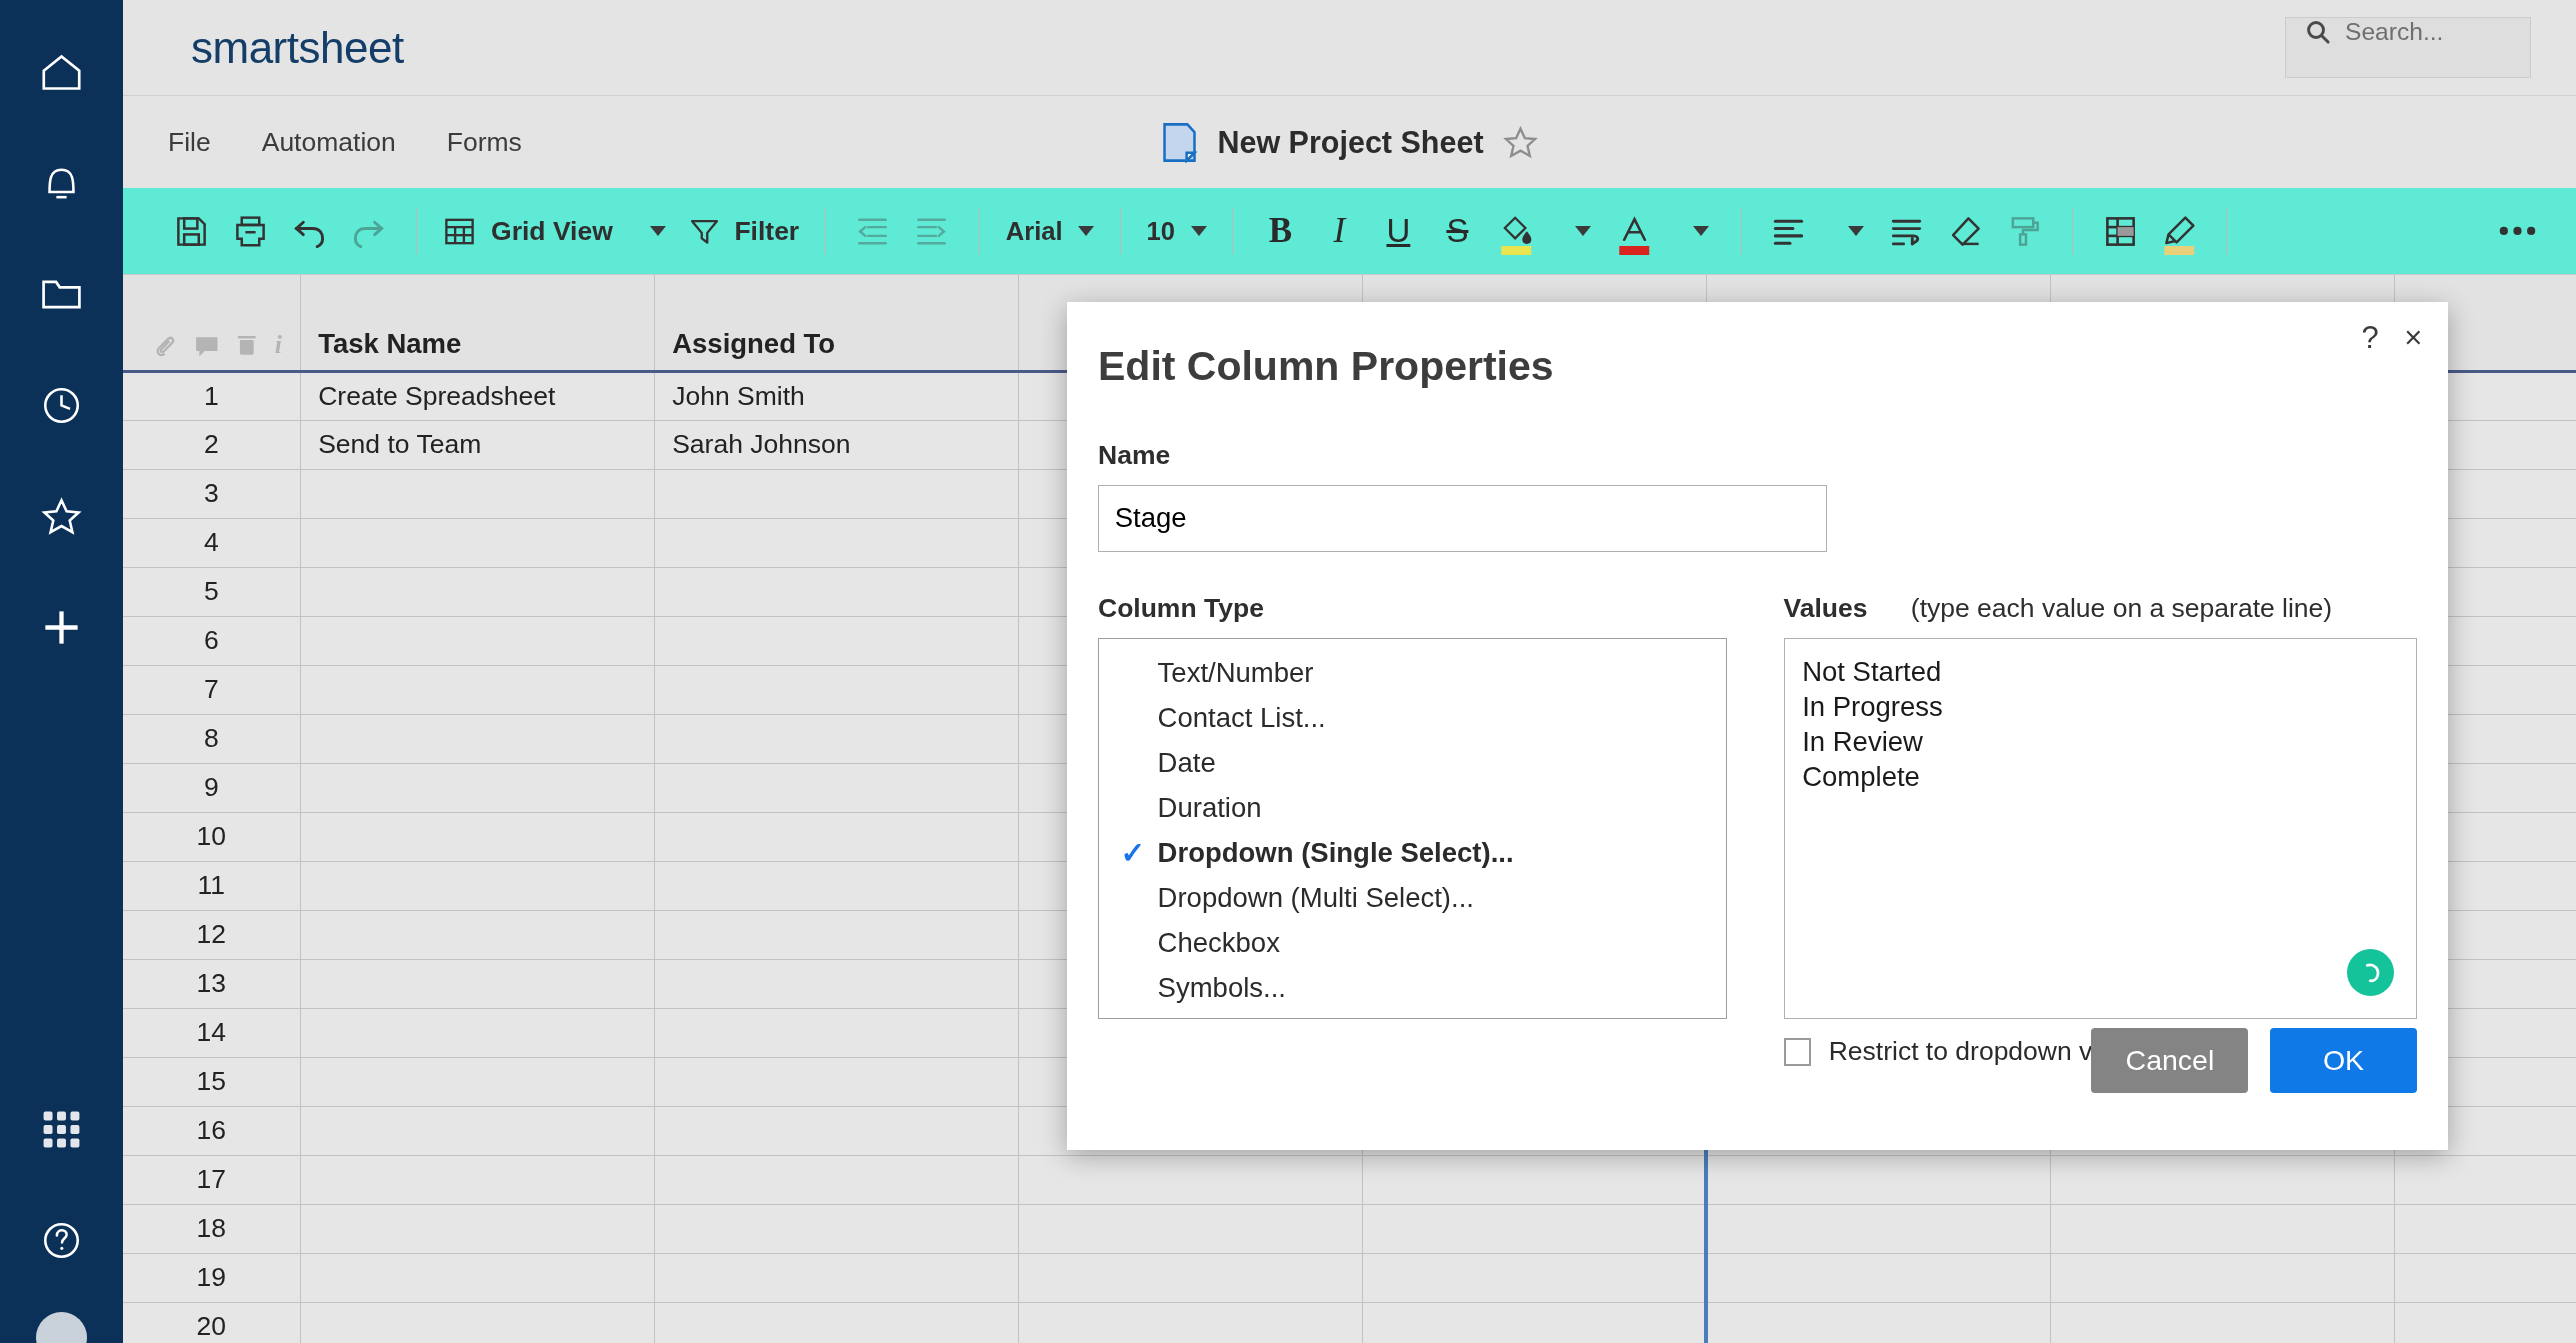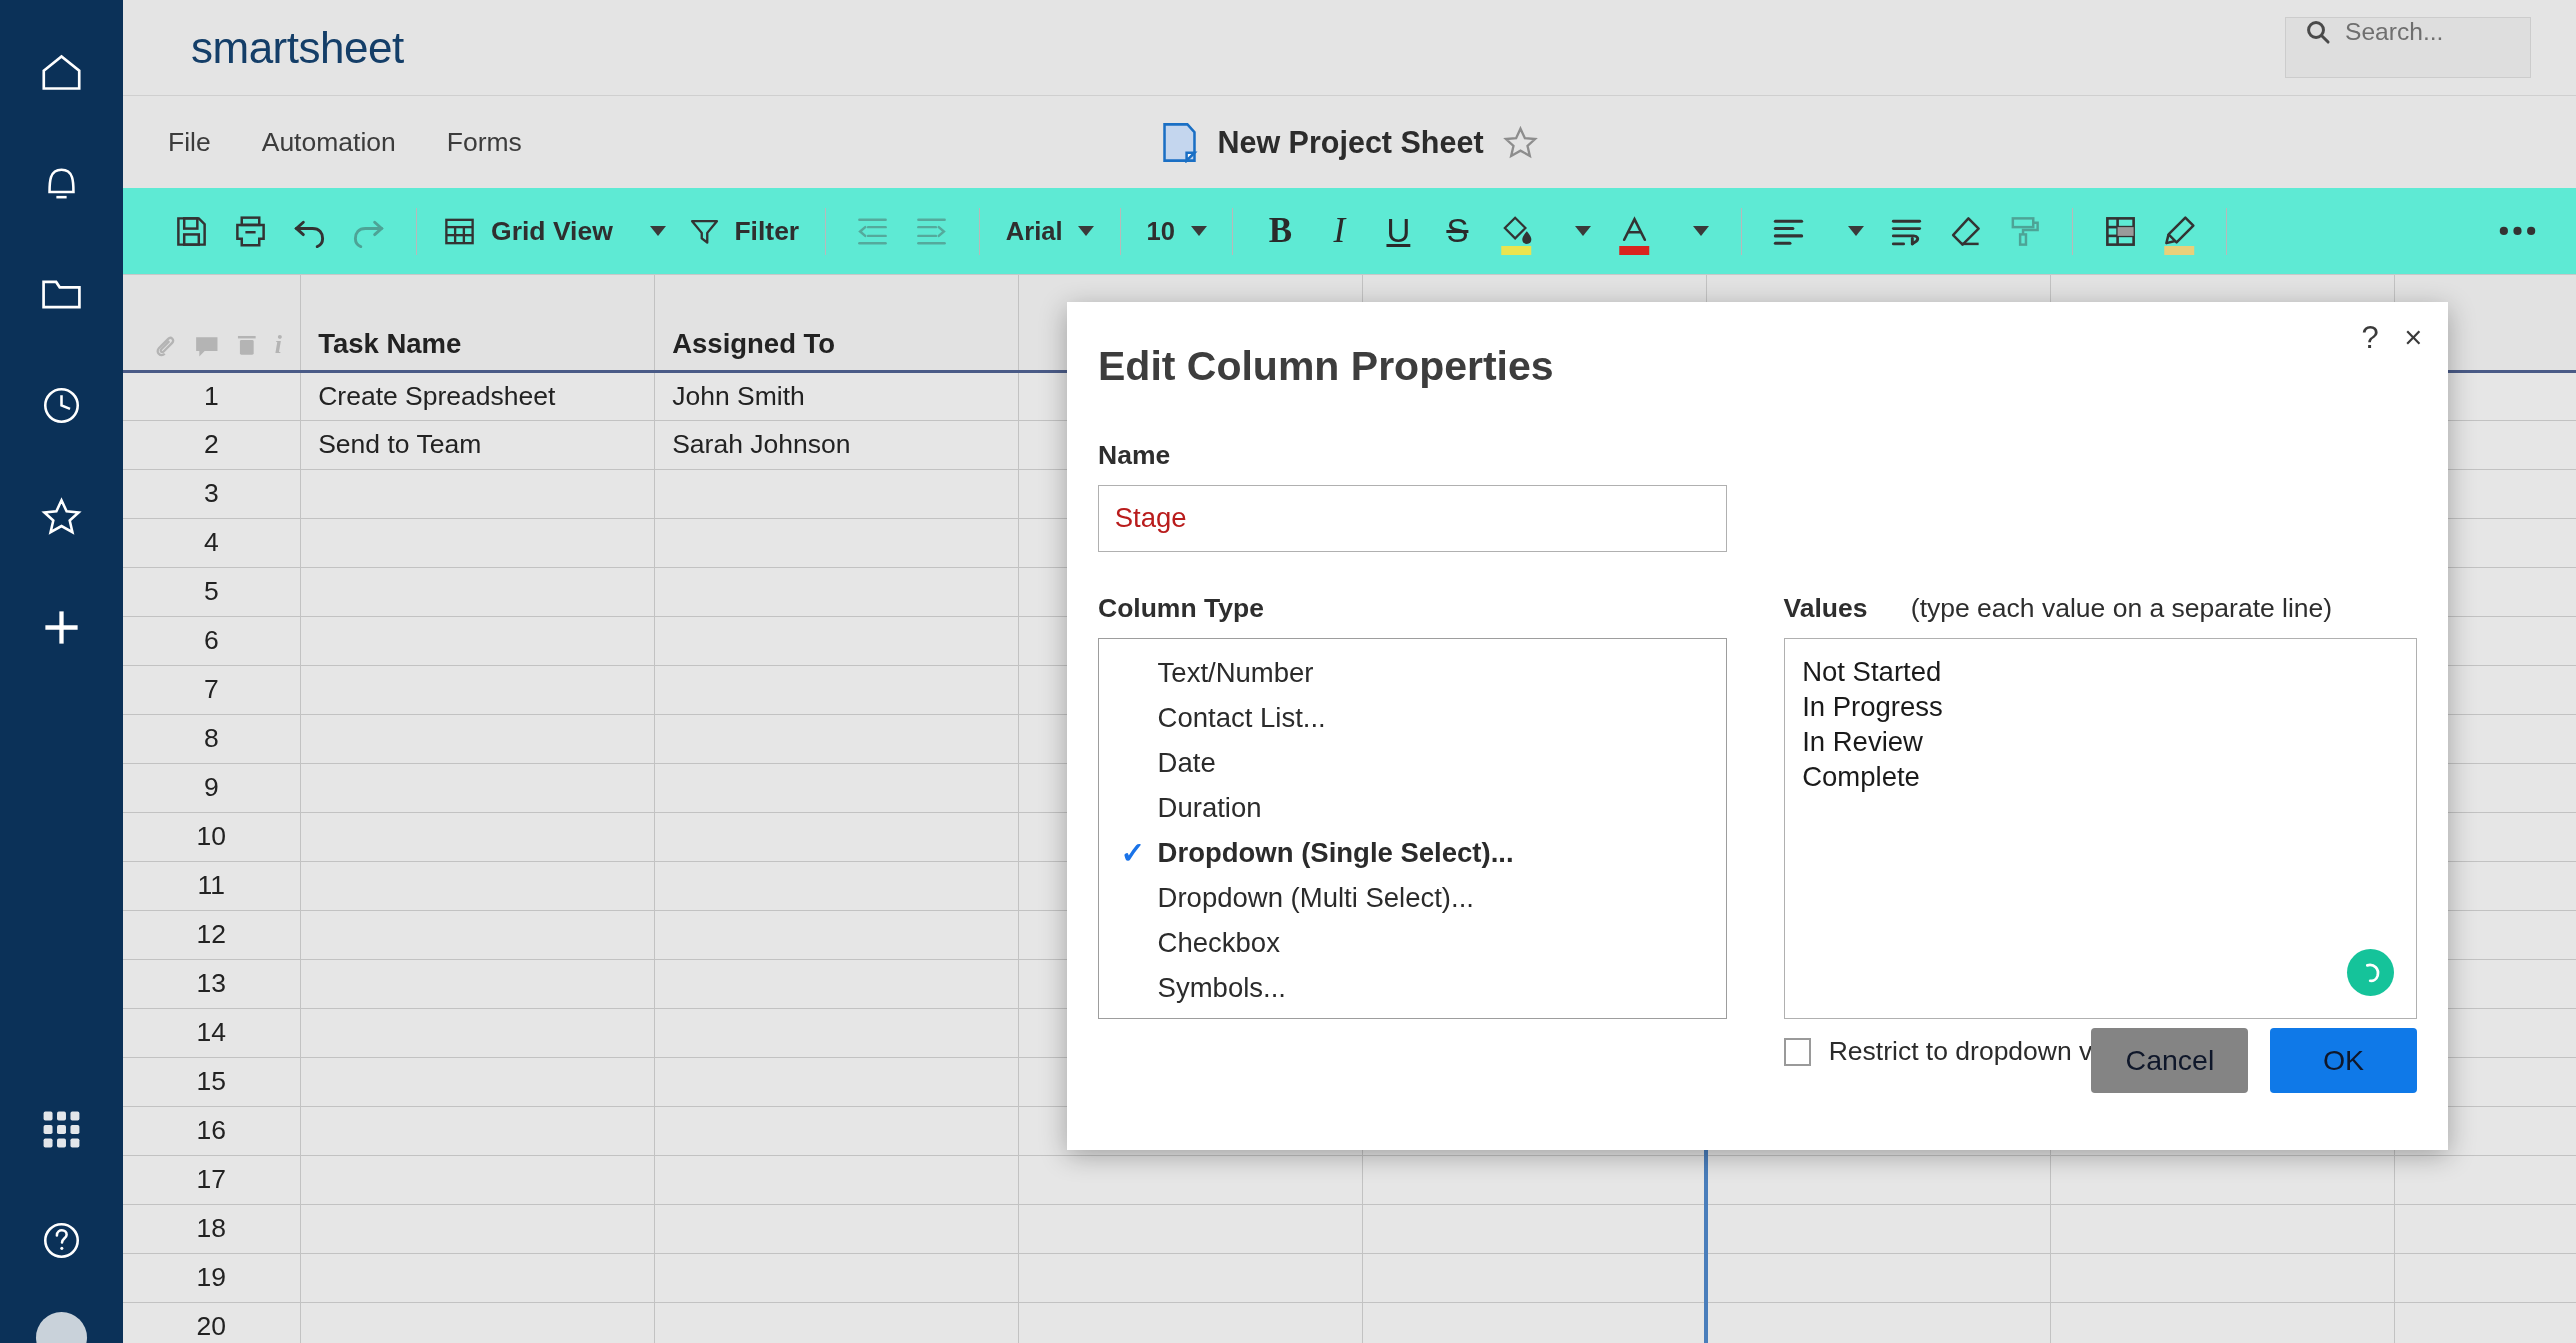--- a/index.html
+++ b/index.html
@@ -235,25 +235,25 @@
     font-family: "Liberation Sans", sans-serif;
   }
   .modal-title {
     position: absolute;
     left: 31px; top: 41px;
     font-size: 41px; font-weight: bold; color: #3d3d3d;
   }
   .modal-body { position: absolute; left: 31px; top: 138px; right: 31px; bottom: 19.7px; }
   .field-label { font-size: 26.5px; font-weight: bold; color: #2e2e2e; margin-bottom: 13.8px; }
   .name-input {
-    width: 629px; height: 67px;
+    width: 729px; height: 67px;
     border: 1px solid #b0b0b0;
     font-size: 27.5px;
     padding: 0 15.7px;
-    color: #b91c1c;
+    color: #000000;
     font-family: "Liberation Sans", sans-serif;
     background: #fff;
   }
   .two-col { display: flex; gap: 57px; margin-top: 41px; }
   .col-left { width: 629px; }
   .col-right { width: 634px; }
   .label-row { font-size: 26.5px; margin-bottom: 13.8px; color: #2e2e2e; }
   .label-row b { font-weight: bold; }
   .label-row span.hint { font-weight: normal; margin-left: 36px; }
 
@@ -310,21 +310,21 @@
 
   .modal-actions {
     position: absolute;
     right: 0; bottom: 37px;
     display: flex; gap: 21.6px;
   }
   .btn {
     height: 65px; min-width: 157px;
     border: none; border-radius: 3.9px;
     font-size: 28.5px;
-    color: #0f172a;
+    color: #ffffff;
     cursor: pointer;
     font-family: "Liberation Sans", sans-serif;
     padding: 0 25.6px;
   }
   .btn-cancel { background: #848484; }
   .btn-ok { background: #0f79e8; min-width: 147px; }
 </style>
 </head>
 <body>
 

